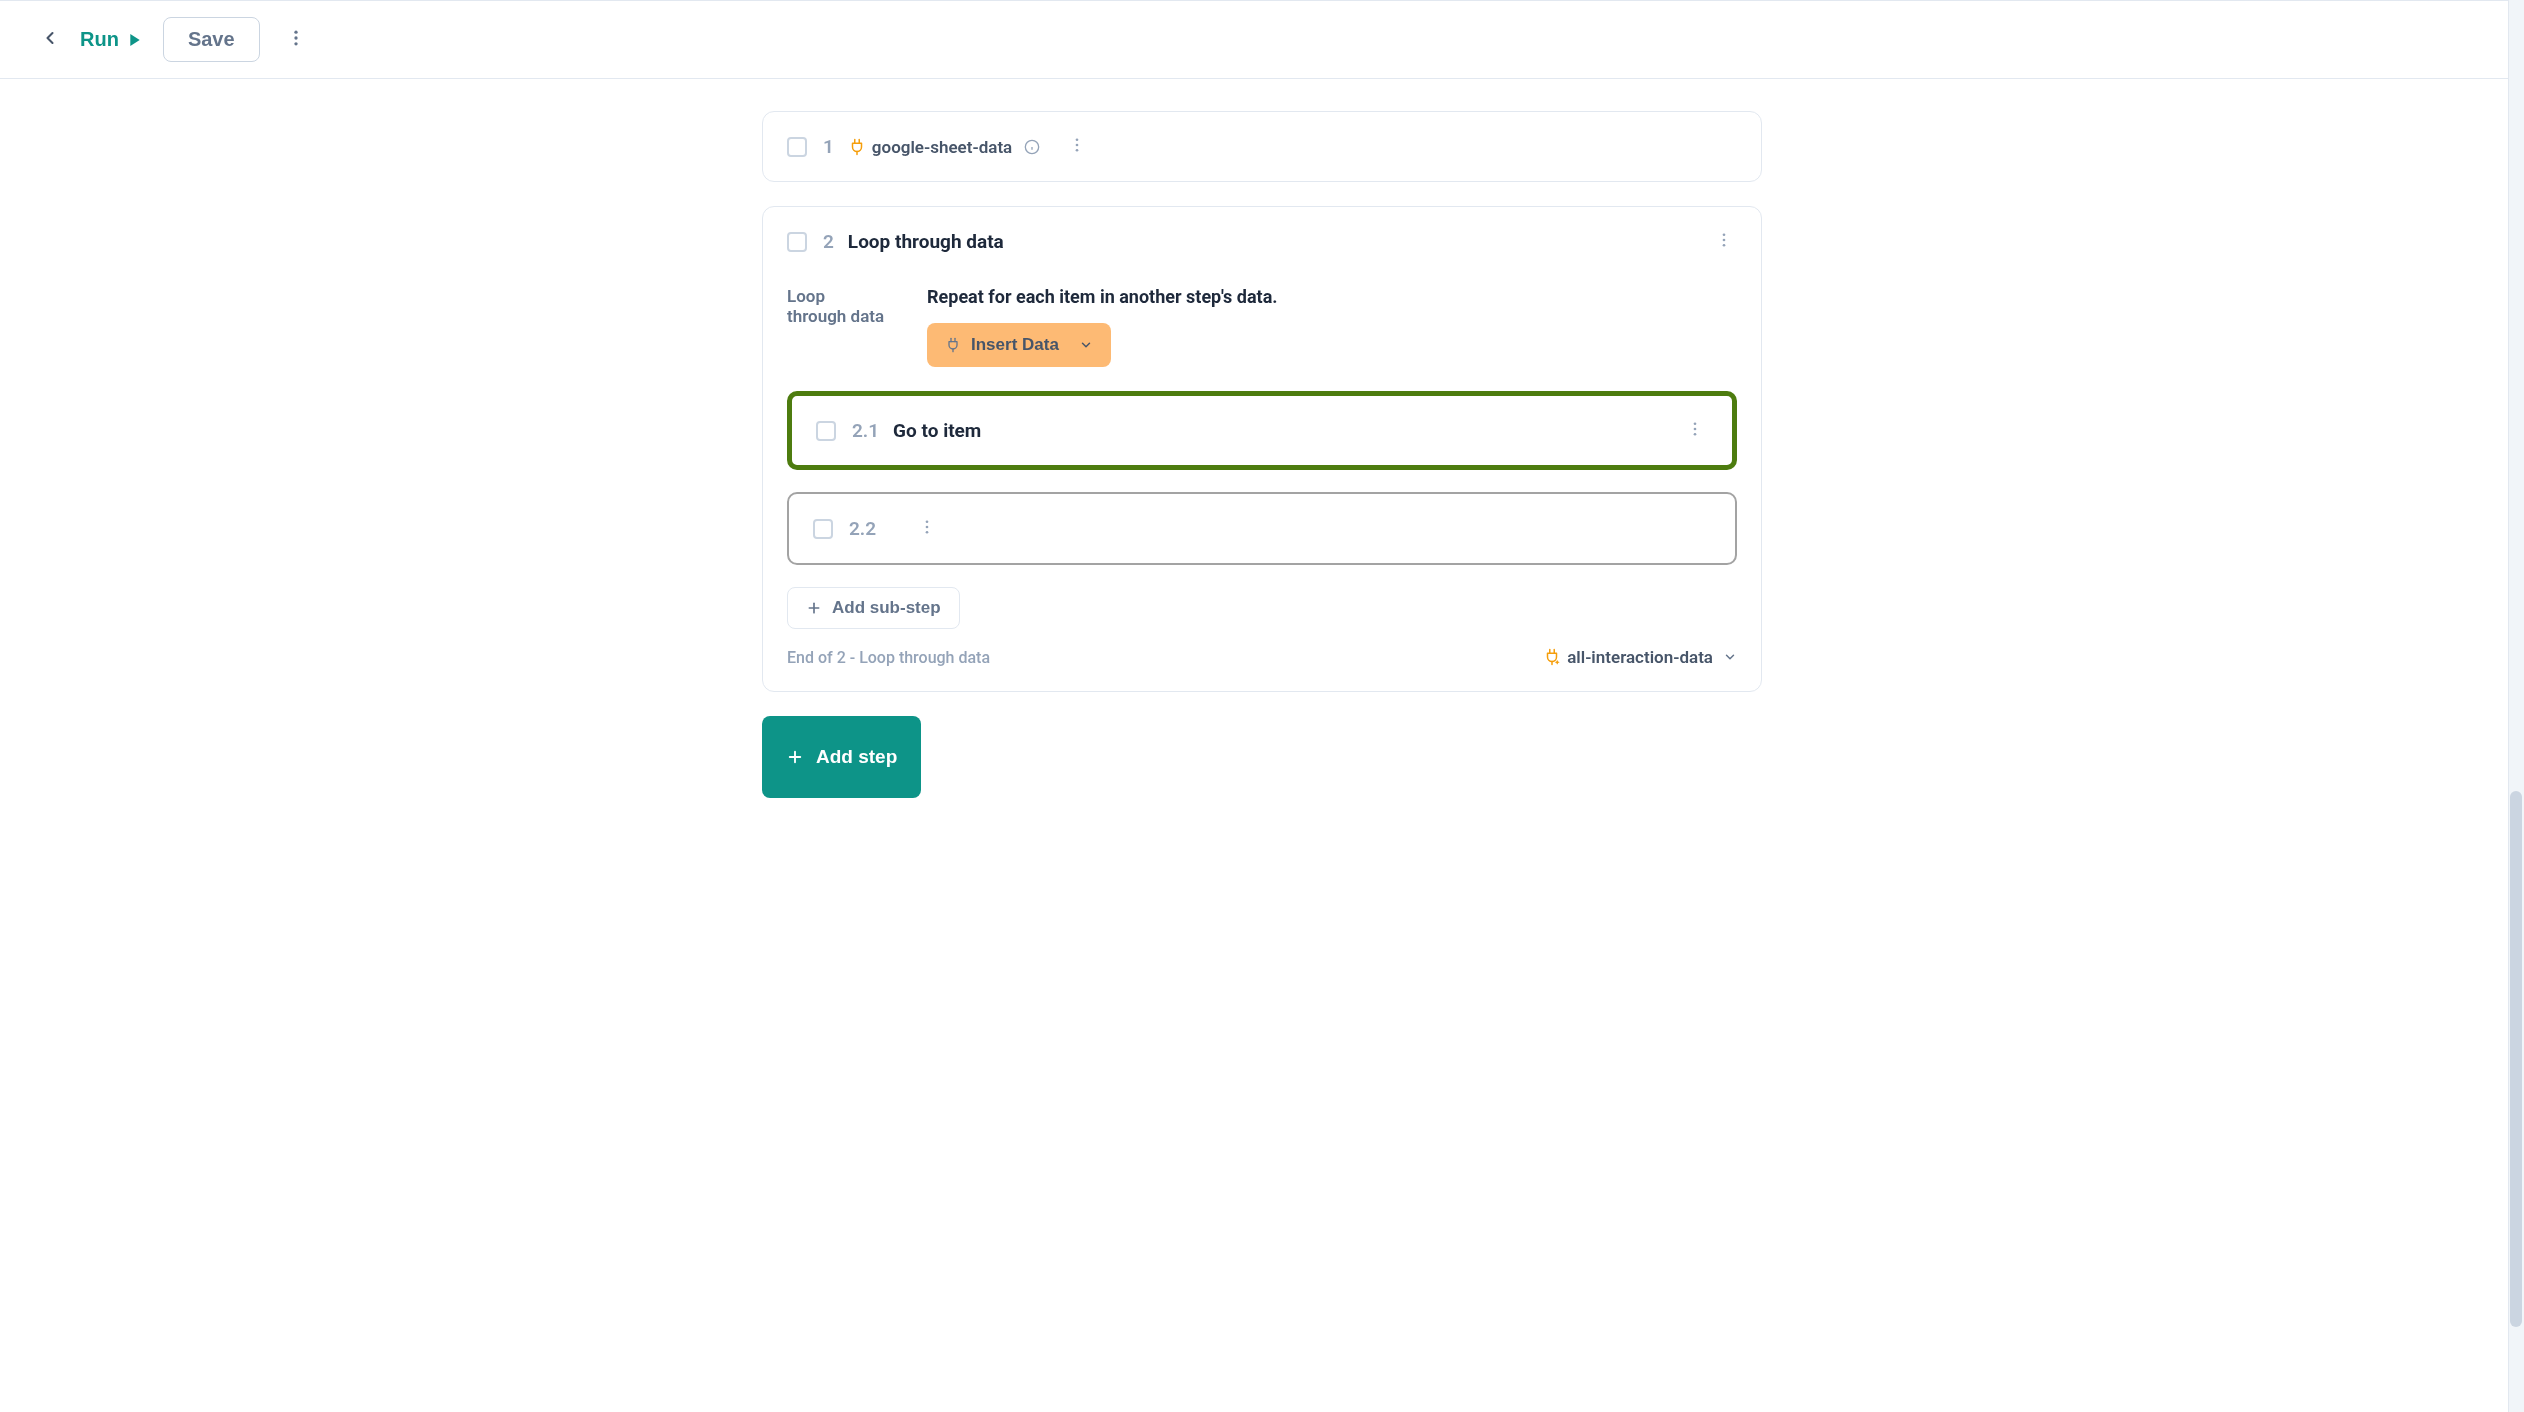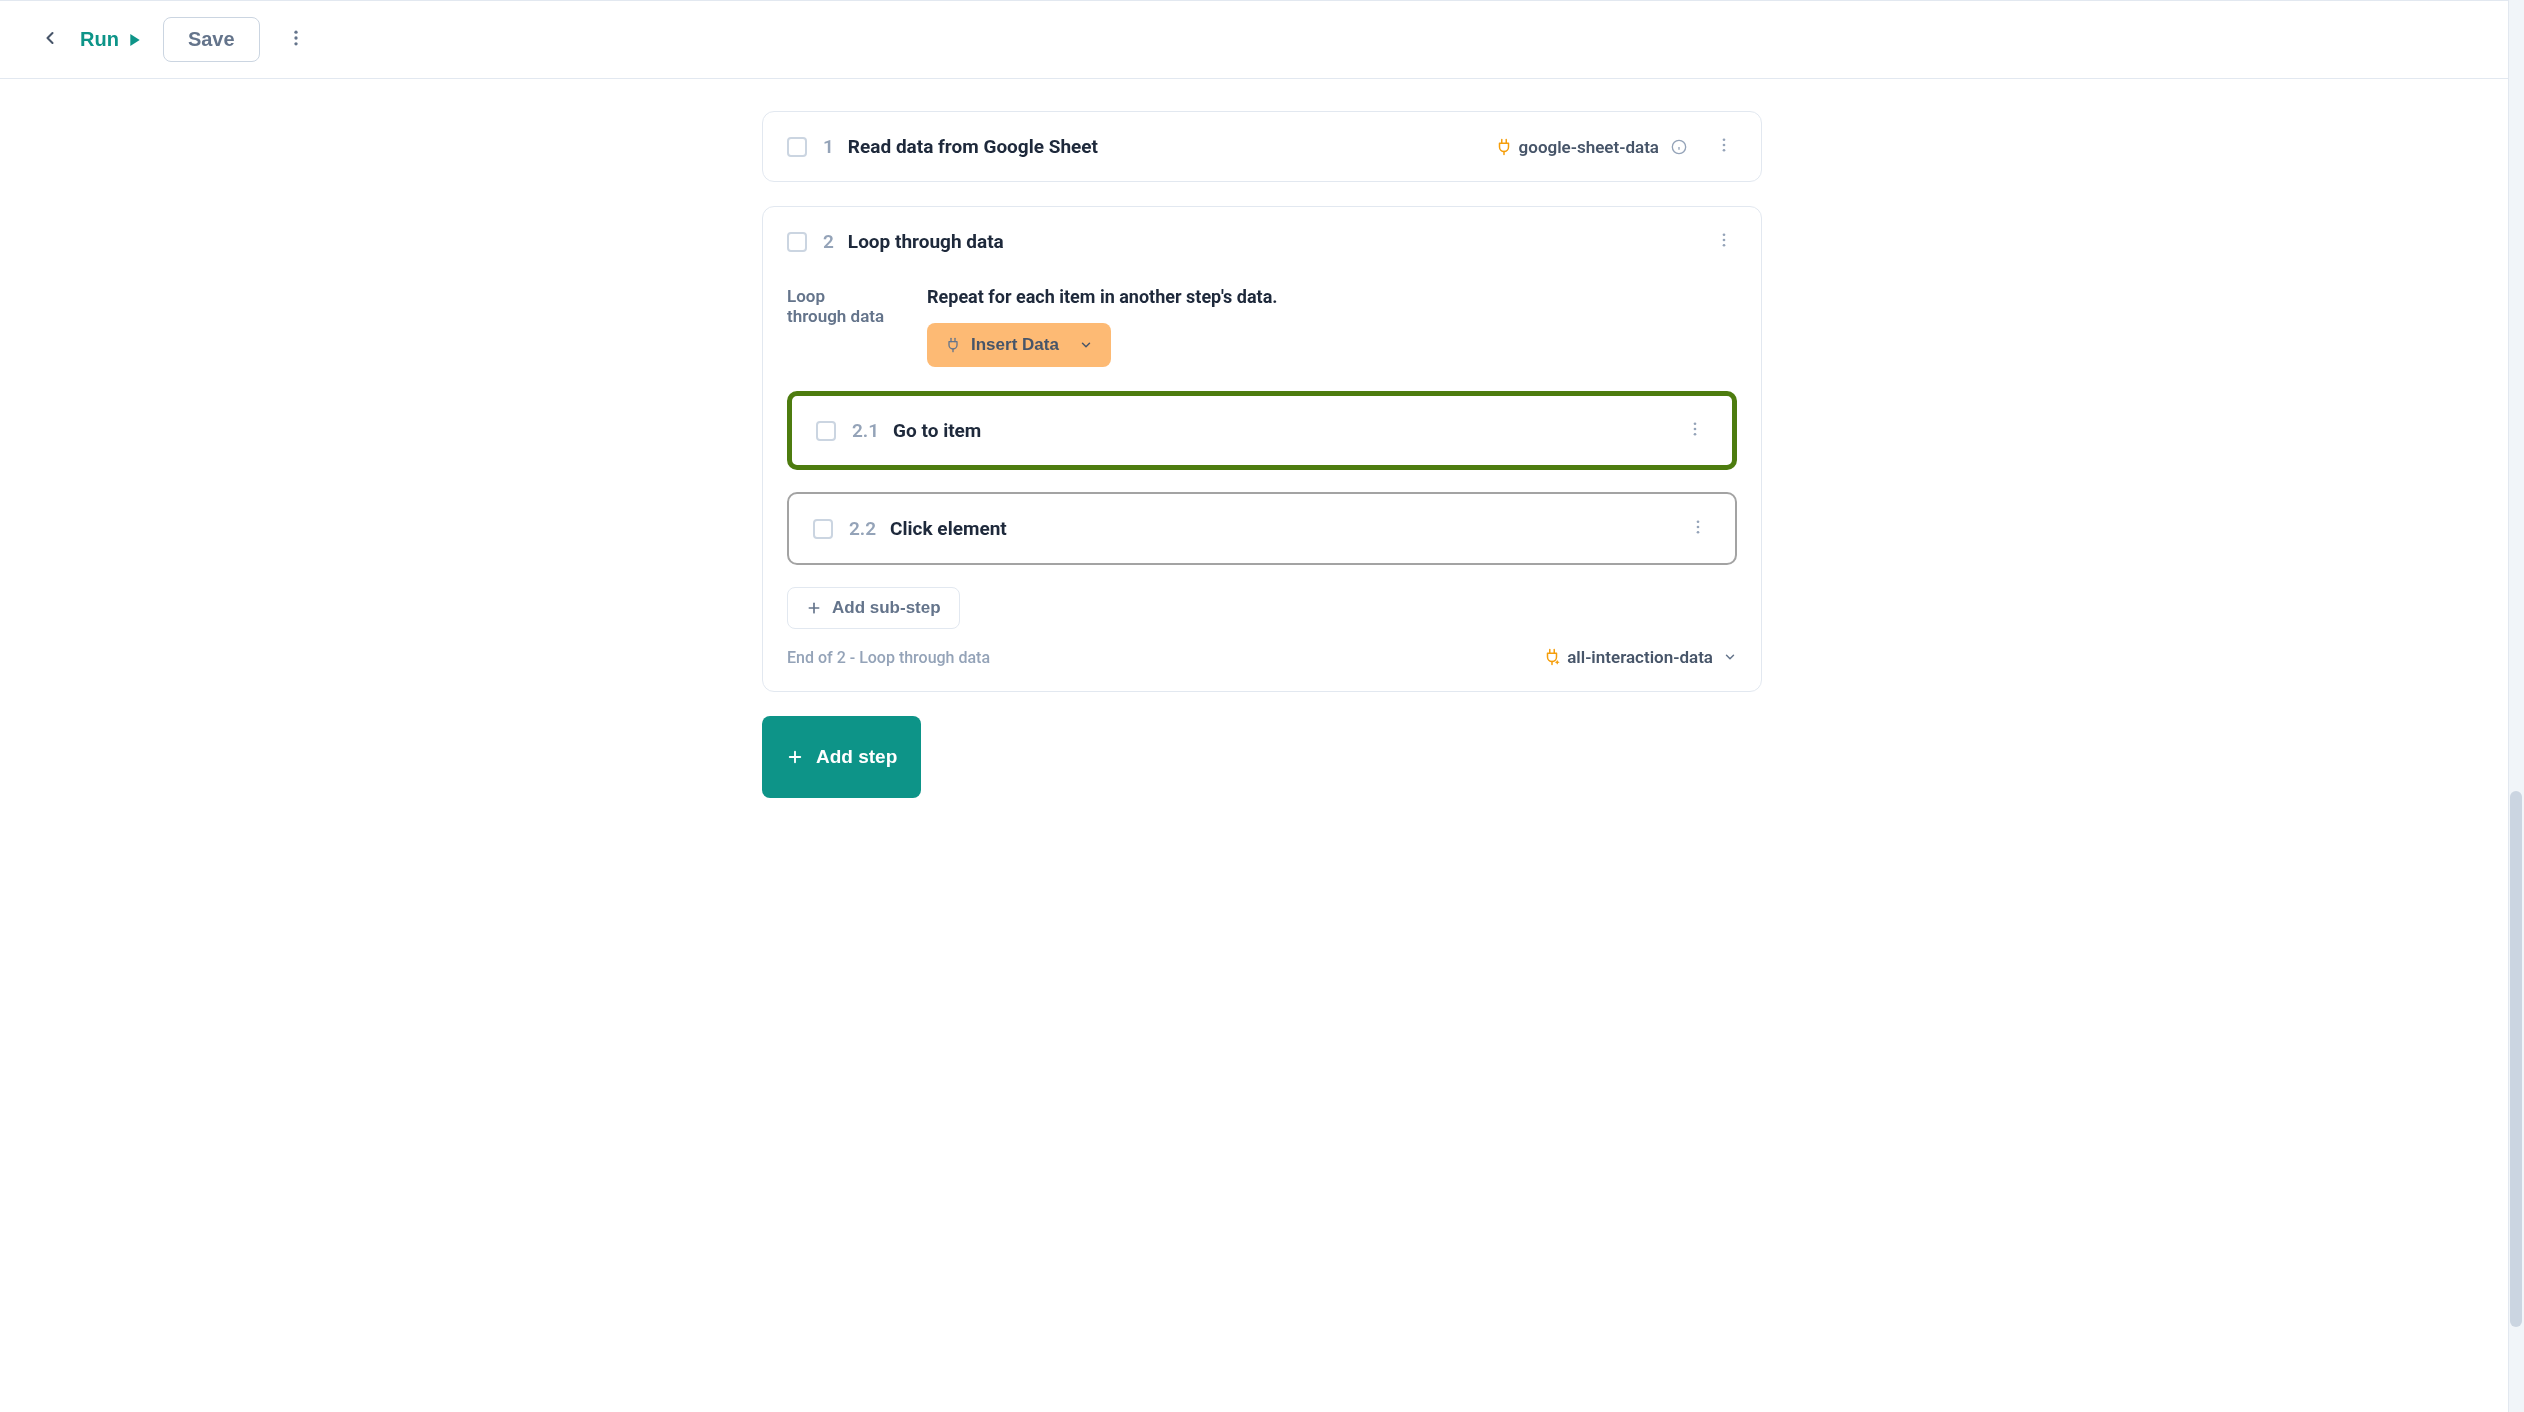--- a/index.html
+++ b/index.html
@@ -311,21 +311,20 @@
   </div>
 </div>
 
 <div class="content">
 
   
   <div class="step-card">
     <div class="step-header">
       <div class="step-checkbox"></div>
       <span class="step-number">1</span>
-      <span class="step-title">Read data from Google Sheet</span>
       <div class="step-tag">
         <svg class="plug-icon" viewBox="0 0 24 24" fill="none" stroke="#f59e0b" stroke-width="2" stroke-linecap="round" stroke-linejoin="round">
             <path d="M9 2v5"></path>
             <path d="M15 2v5"></path>
             <path d="M6 7h12v5a6 6 0 0 1-6 6 6 6 0 0 1-6-6V7z"></path>
             <path d="M12 18v4"></path>
           </svg>
         <span>google-sheet-data</span>
         <svg class="info-icon" viewBox="0 0 24 24" fill="none" stroke="#94a3b8" stroke-width="2">
             <circle cx="12" cy="12" r="10"></circle>
@@ -391,21 +390,20 @@
               </svg>
           </button>
         </div>
       </div>
 
       
       <div class="substep-card selected">
         <div class="substep-header">
           <div class="substep-checkbox"></div>
           <span class="step-number">2.2</span>
-          <span class="step-title">Click element</span>
           <button class="step-more">
             <svg viewBox="0 0 24 24" fill="#94a3b8">
                 <circle cx="12" cy="5" r="1.8"></circle>
                 <circle cx="12" cy="12" r="1.8"></circle>
                 <circle cx="12" cy="19" r="1.8"></circle>
               </svg>
           </button>
         </div>
       </div>
 

